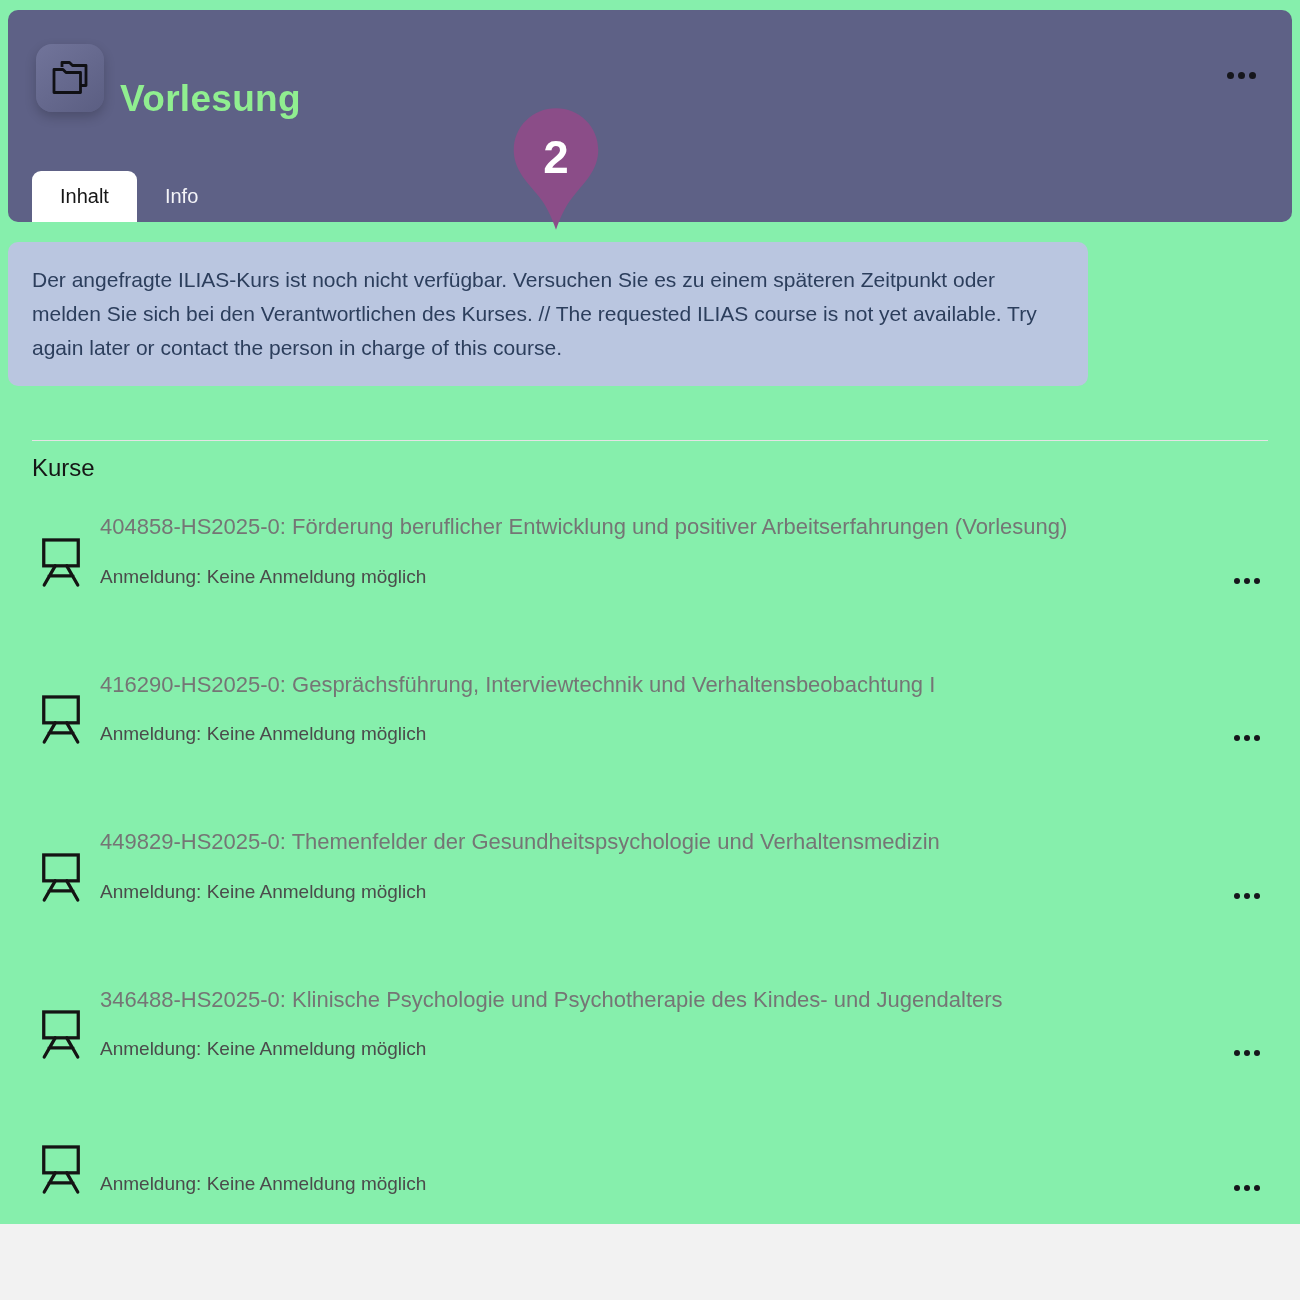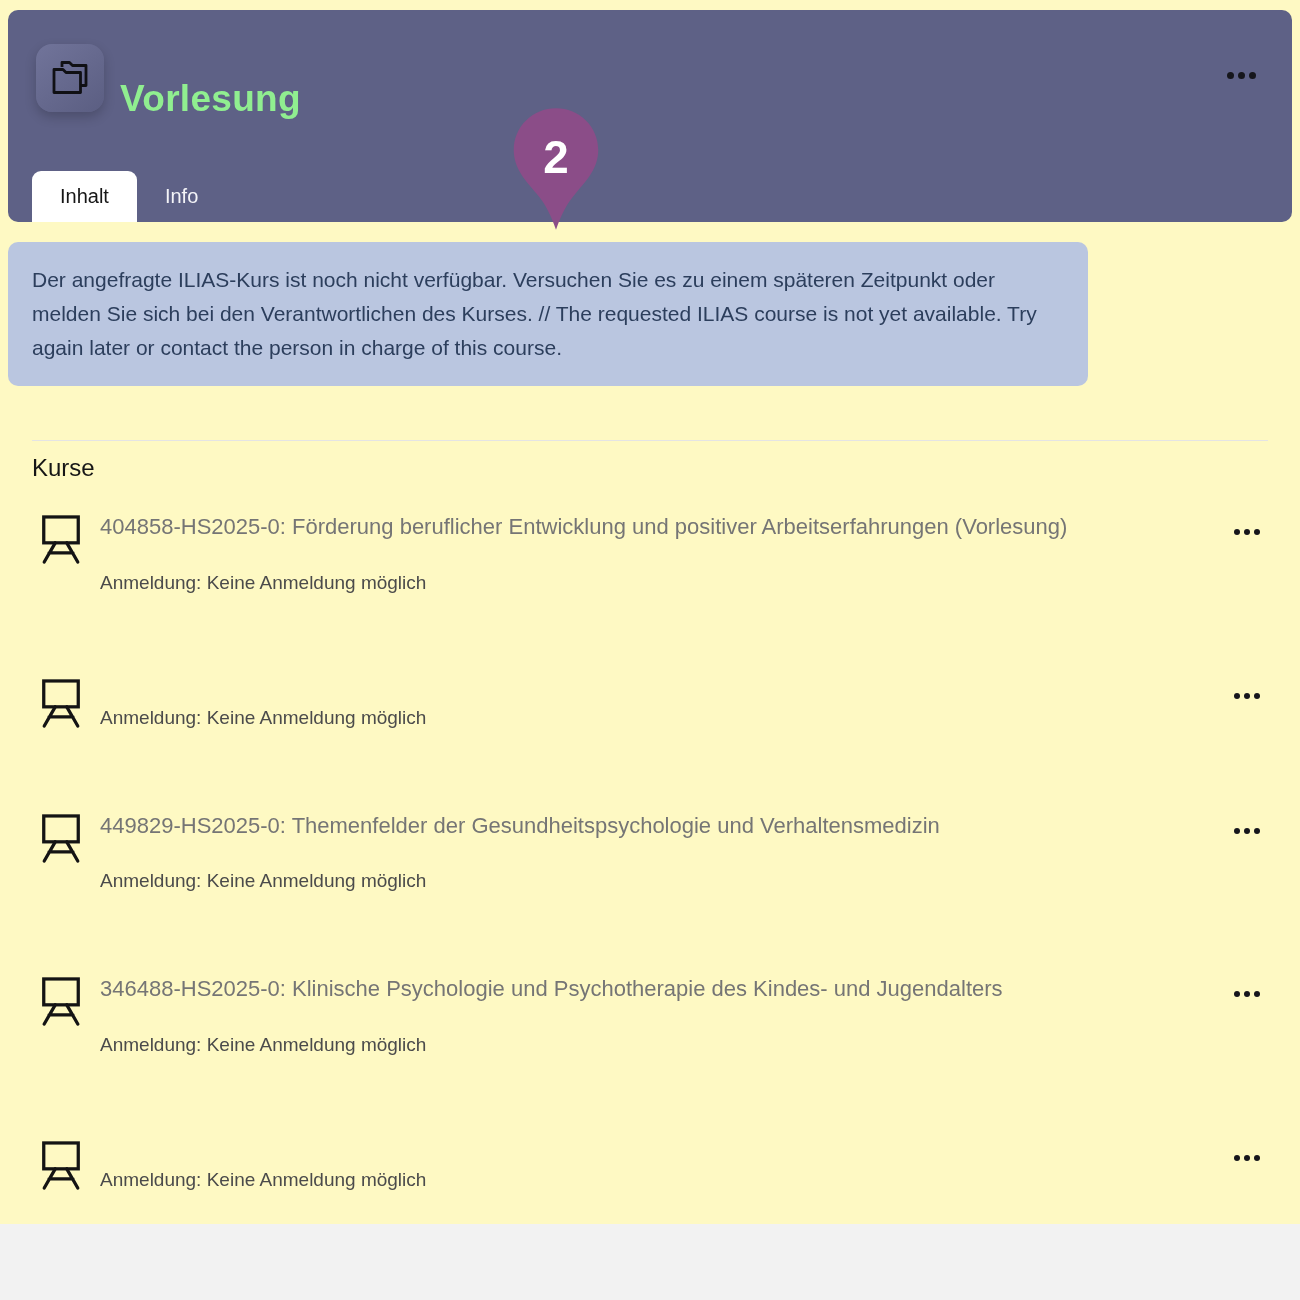--- a/index.html
+++ b/index.html
@@ -1,17 +1,17 @@
 <!DOCTYPE html>
 <html lang="de"><head>
 <meta charset="utf-8">
 <style>
   html,body{margin:0;padding:0;}
   .viewport{
-    position:relative;width:1300px;height:1300px;background:#fef9c3;
+    position:relative;width:1300px;height:1300px;background:#86efac;
     overflow:hidden;font-family:"Liberation Sans",sans-serif;
   }
   
   .obj-header{
     position:absolute;left:8px;top:10px;width:1284px;height:212px;
     background:#5e6186;border-radius:10px;z-index:1;
   }
   .icon-tile{
     position:absolute;left:28px;top:34px;width:68px;height:68px;border-radius:16px;
     background:linear-gradient(140deg,#71749a 0%,#5b5e82 100%);
@@ -46,28 +46,28 @@
   .notice{
     position:absolute;left:8px;top:242px;width:1080px;box-sizing:border-box;
     background:#bac6e0;border-radius:10px;padding:21px 24px;
   }
   .notice p{margin:0;color:#2c3e5c;font-size:21px;line-height:1.62;}
   
   .main-area{position:absolute;left:32px;top:440px;width:1236px;}
   .divider{border:none;border-top:1px solid #e4e4e4;margin:0;height:0;}
   .section-title{margin:13px 0 0;font-size:24px;font-weight:400;color:#161616;}
   .course-list{margin-top:31px;}
-  .course-row{display:flex;align-items:flex-start;margin-bottom:83px;}
+  .course-row{display:flex;align-items:flex-end;margin-bottom:83px;}
   .course-icon{width:46px;height:52px;margin-left:6px;flex:none;}
   .course-text{margin-left:16px;flex:1;min-width:0;}
   .course-title{
     display:block;font-size:22px;line-height:1.3;color:#757575;
     text-decoration:none;cursor:pointer;
   }
-  .course-sub{margin-top:30px;font-size:19px;color:#4b4b4b;}
+  .course-sub{margin-top:24px;font-size:19px;color:#4b4b4b;}
   .row-kebab{margin-top:12px;margin-right:4px;flex:none;}
   .row-kebab .dot{width:6px;height:6px;}
   
   .page-footer{position:absolute;left:0;bottom:0;width:1300px;height:76px;background:#f2f2f2;}
 </style>
 </head>
 <body>
 
 <div class="viewport">
 
@@ -126,20 +126,21 @@
           </span>
         </button>
       </div>
 
       <div class="course-row">
         <svg class="course-icon" viewBox="0 0 48 52" fill="none">
           <rect x="6" y="3" width="36" height="27" stroke="#141414" stroke-width="3.4"></rect>
           <path d="M18 30 L6.5 50 M30 30 L41.5 50 M11.5 40.5 H36.5" stroke="#141414" stroke-width="3.4" stroke-linecap="round"></path>
         </svg>
         <div class="course-text">
+          <a class="course-title">416290-HS2025-0: Gesprächsführung, Interviewtechnik und Verhaltensbeobachtung I</a>
           <div class="course-sub">Anmeldung: Keine Anmeldung möglich</div>
         </div>
         <button class="kebab row-kebab">
           <span class="dots">
             <span class="dot"></span>
               <span class="dot"></span>
               <span class="dot"></span>
           </span>
         </button>
       </div>

